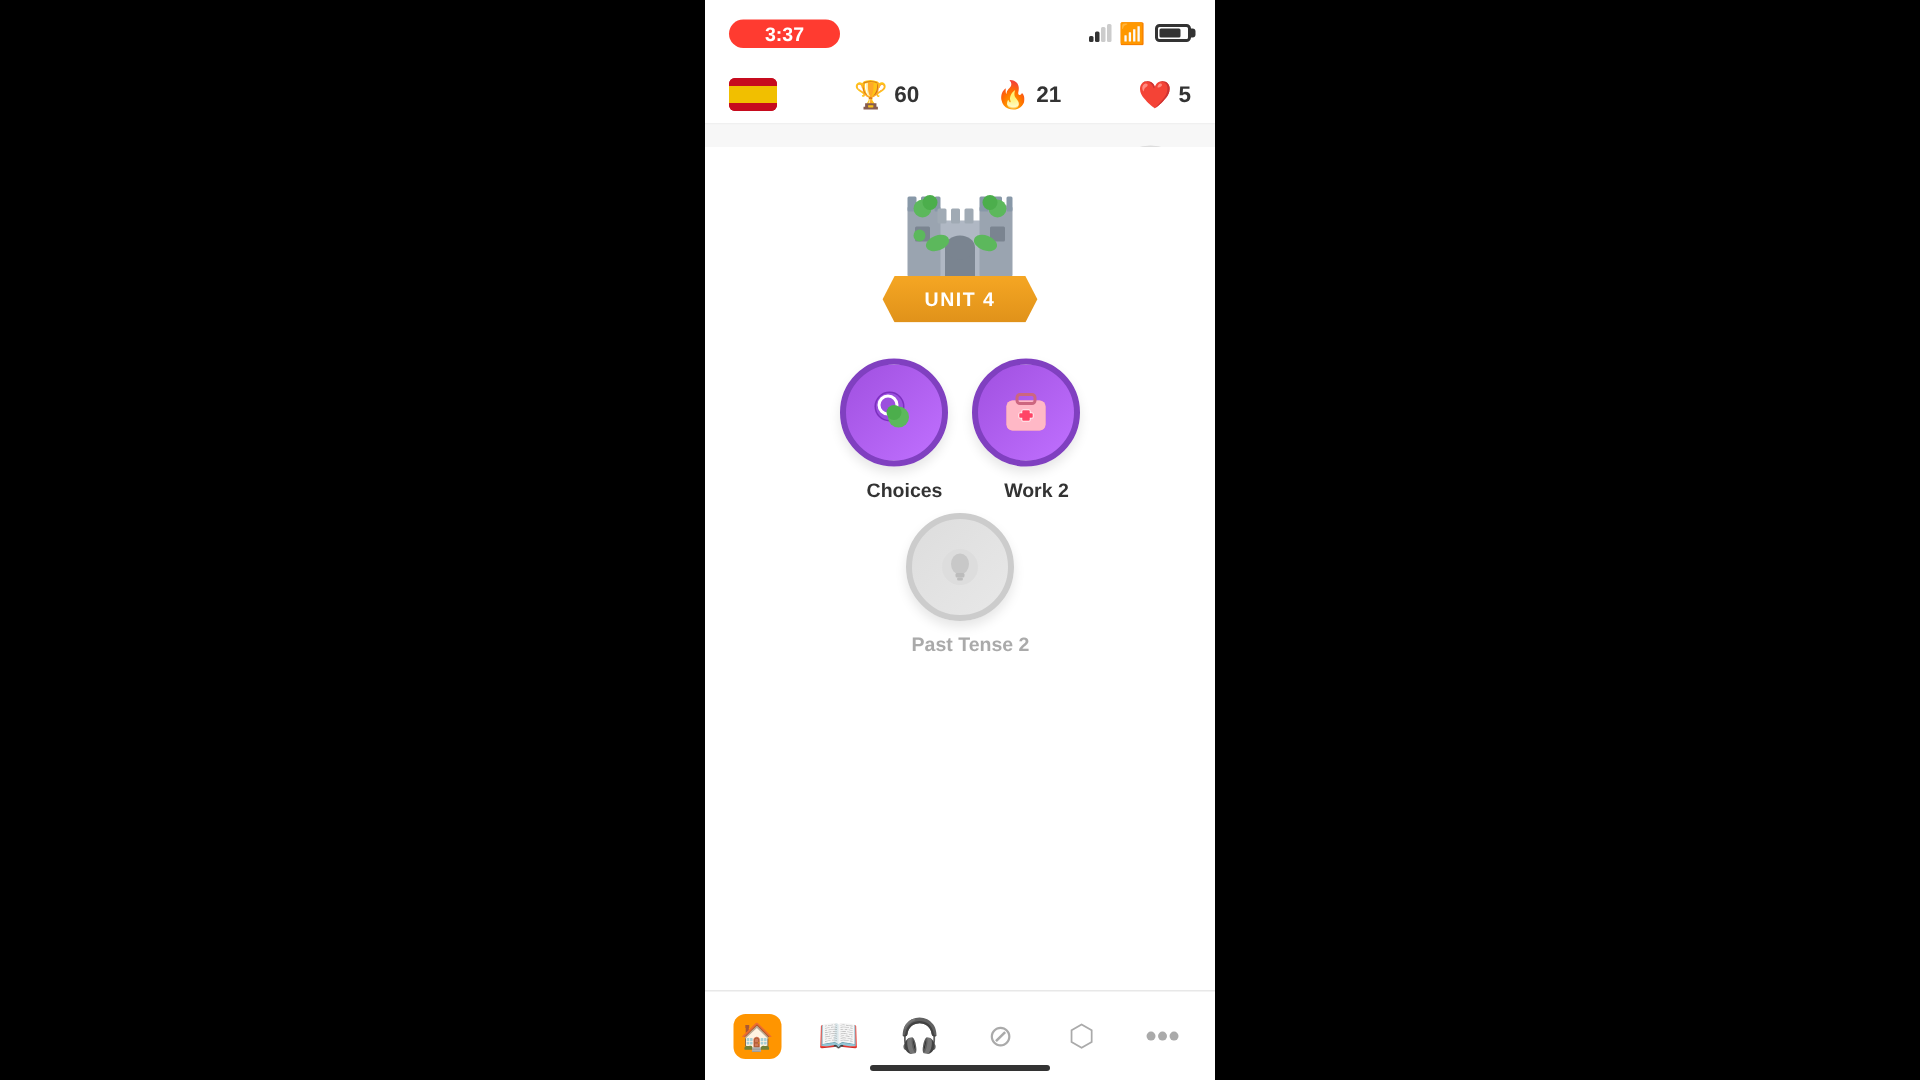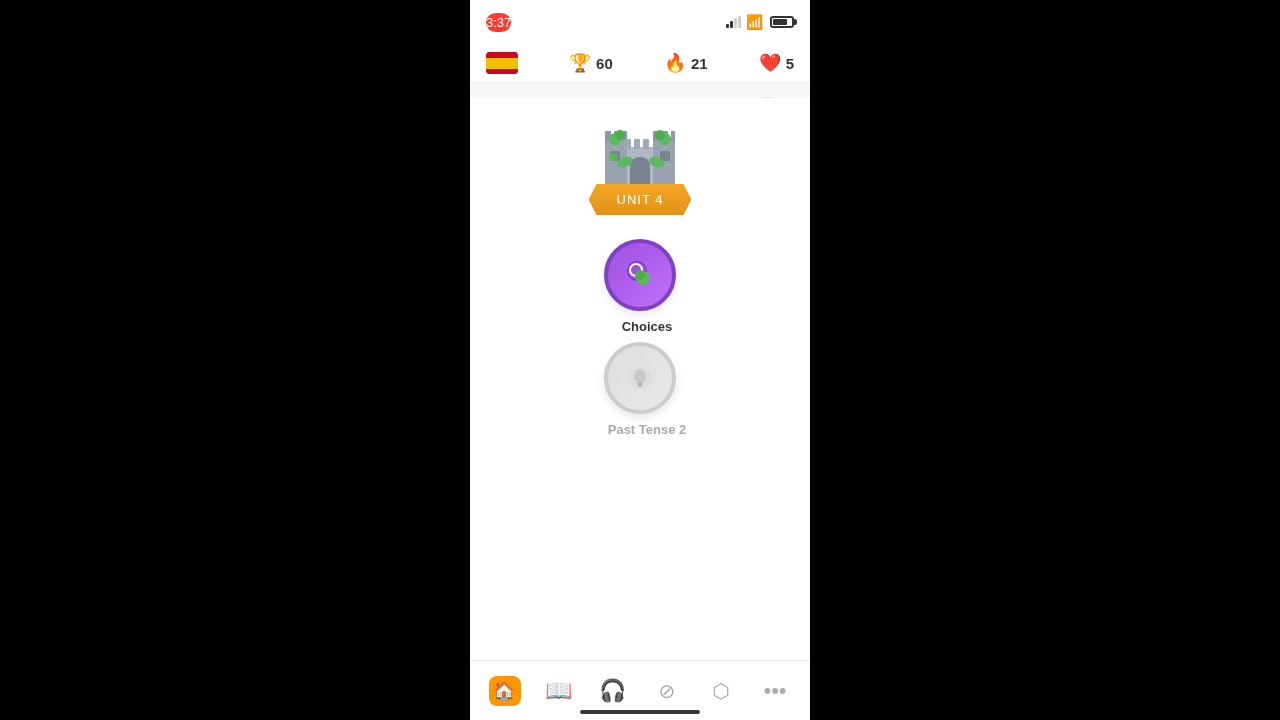--- a/index.html
+++ b/index.html
@@ -46,22 +46,22 @@
       background: #fff;
       display: flex;
       align-items: center;
       justify-content: space-between;
       padding: 0 16px;
     }
     .status-time {
       background: #ff3b30;
       color: #fff;
       font-size: 13px;
-      font-weight: 400;
-      padding: 2px 0;
+      font-weight: 700;
+      padding: 2px 24px;
       border-radius: 10px;
     }
     .status-icons {
       display: flex;
       align-items: center;
       gap: 6px;
     }
     .signal-bars {
       display: flex;
       align-items: flex-end;
@@ -211,21 +211,21 @@
       position: relative;
       display: flex;
       align-items: center;
       justify-content: center;
       margin-bottom: -10px;
     }
     .unit-banner {
       background: linear-gradient(to bottom, #f5a623, #e0921a);
       color: #fff;
       font-size: 13px;
-      font-weight: 400;
+      font-weight: 700;
       padding: 8px 28px;
       clip-path: polygon(8px 0%, calc(100% - 8px) 0%, 100% 50%, calc(100% - 8px) 100%, 8px 100%, 0% 50%);
       letter-spacing: 1px;
     }
 
     
     .lessons-grid {
       display: flex;
       gap: 16px;
       justify-content: center;
@@ -463,20 +463,37 @@
             <circle cx="15" cy="14" r="6" fill="none" stroke="#fff" stroke-width="2"></circle>
             <line x1="20" y1="19" x2="24" y2="23" stroke="#fff" stroke-width="2.5" stroke-linecap="round"></line>
 
             <circle cx="22" cy="22" r="7" fill="#5cb85c"></circle>
             <circle cx="19" cy="19" r="5" fill="#4cae4c"></circle>
           </svg>
         </div>
         <span class="lesson-label">Choices</span>
       </div>
 
+      <div class="lesson-item">
+        <div class="lesson-circle active-purple2">
+
+          <svg width="38" height="38" viewBox="0 0 38 38" xmlns="http://www.w3.org/2000/svg">
+            <rect x="6" y="11" width="26" height="20" rx="4" fill="#ff9fae"></rect>
+            <rect x="6" y="11" width="26" height="20" rx="4" fill="#ffb8c6"></rect>
+
+            <rect x="13" y="7" width="12" height="6" rx="2" fill="none" stroke="#cc6680" stroke-width="2"></rect>
+
+            <rect x="16" y="17" width="6" height="8" rx="1" fill="#fff"></rect>
+            <rect x="14" y="19" width="10" height="4" rx="1" fill="#fff"></rect>
+            <rect x="16.5" y="17.5" width="5" height="7" rx="0.5" fill="#ff4466"></rect>
+            <rect x="14.5" y="19.5" width="9" height="3" rx="0.5" fill="#ff4466"></rect>
+          </svg>
+        </div>
+        <span class="lesson-label">Work 2</span>
+      </div>
 
     </div>
 
 
     <div class="lesson-single">
       <div class="lesson-circle locked">
         <svg width="38" height="38" viewBox="0 0 38 38" xmlns="http://www.w3.org/2000/svg">
           <circle cx="19" cy="19" r="12" fill="#ddd"></circle>
 
           <ellipse cx="19" cy="17" rx="6" ry="7" fill="#c8c8c8"></ellipse>

